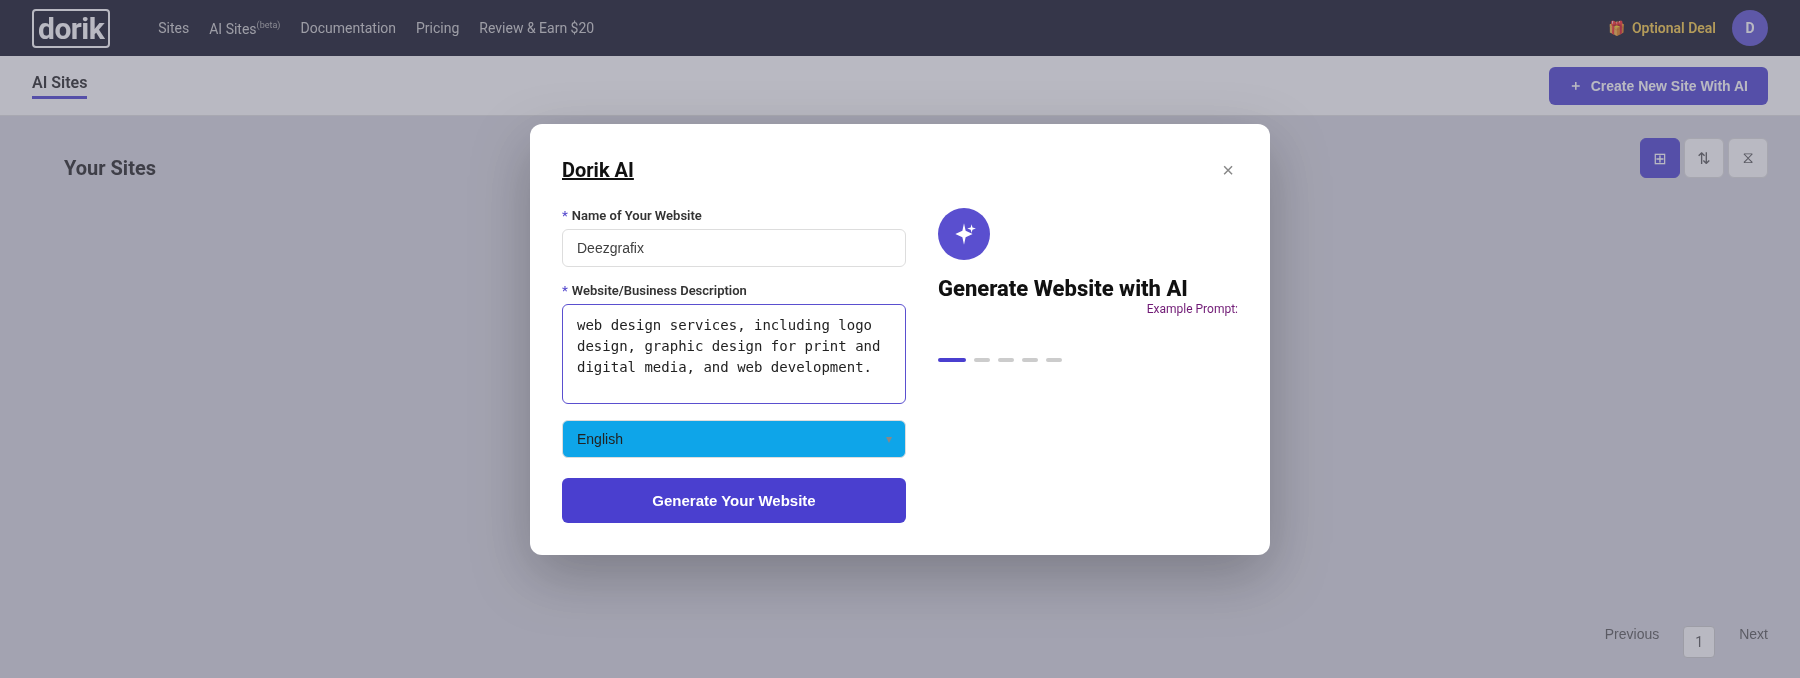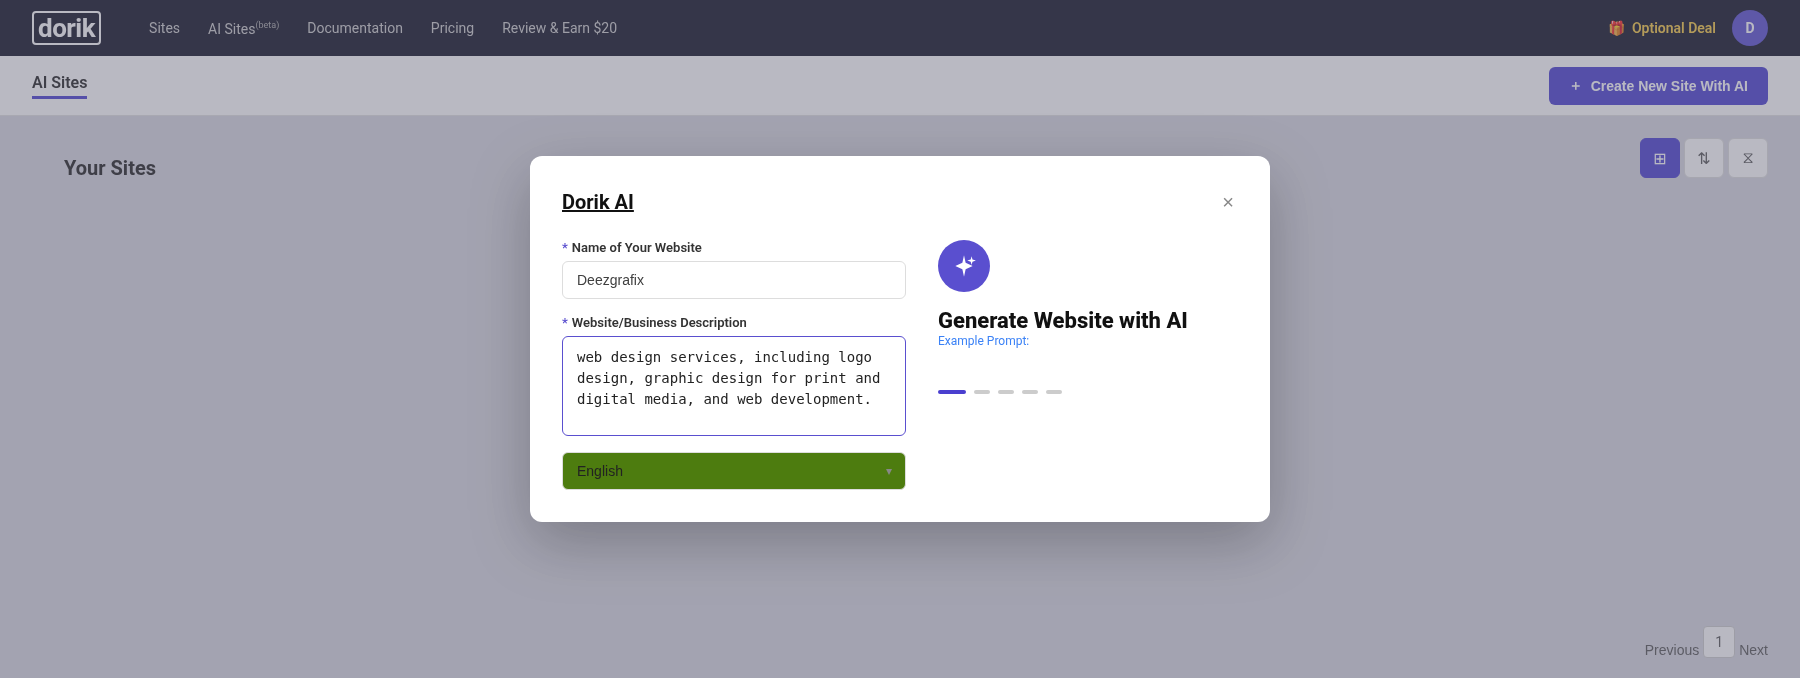--- a/index.html
+++ b/index.html
@@ -17,34 +17,34 @@
       height: 56px;
       display: flex;
       align-items: center;
       padding: 0 32px;
       gap: 32px;
       position: relative;
       z-index: 10;
     }
     .topnav-logo {
       color: #fff;
-      font-size: 26px;
+      font-size: 30px;
       font-weight: 700;
       letter-spacing: -0.5px;
       margin-right: 16px;
     }
     .topnav-logo span {
       display: inline-block;
       border: 2px solid #fff;
       border-radius: 4px;
       padding: 0 4px;
     }
     .topnav-links {
       display: flex;
-      gap: 28px;
+      gap: 20px;
       align-items: center;
       flex: 1;
     }
     .topnav-link {
       color: #ccc;
       font-size: 14px;
       cursor: pointer;
       text-decoration: none;
     }
     .topnav-link sup {
@@ -151,22 +151,22 @@
       color: #fff;
       border-color: #4a3fcf;
     }
 
     
     .pagination {
       position: absolute;
       bottom: 20px;
       right: 32px;
       display: flex;
-      align-items: flex-end;
-      gap: 4px;
+      align-items: flex-start;
+      gap: 24px;
       font-size: 14px;
       color: #555;
     }
     .page-btn {
       background: none;
       border: none;
       color: #555;
       cursor: pointer;
       font-size: 14px;
     }
@@ -280,21 +280,21 @@
     }
     .form-select {
       width: 100%;
       border: 1.5px solid #ddd;
       border-radius: 6px;
       padding: 10px 14px;
       font-size: 14px;
       color: #222;
       outline: none;
       appearance: none;
-      background: #4d7c0f;
+      background: #0ea5e9;
       cursor: pointer;
     }
     .select-arrow {
       position: absolute;
       right: 14px;
       top: 50%;
       transform: translateY(-50%);
       color: #888;
       pointer-events: none;
       font-size: 12px;
@@ -329,22 +329,23 @@
       fill: #fff;
     }
     .generate-heading {
       font-size: 22px;
       font-weight: 800;
       color: #111;
       line-height: 1.2;
     }
     .example-label {
       font-size: 12px;
-      color: #3b82f6;
+      color: #701a75;
       margin-bottom: 22px;
+      text-align: right;
     }
     .example-text {
       font-size: 13.5px;
       color: #333;
       line-height: 1.6;
     }
     .carousel-dots {
       display: flex;
       gap: 8px;
       margin-top: 20px;
@@ -452,20 +453,21 @@
               <option>Spanish</option>
               <option>French</option>
               <option>German</option>
               <option>Indonesian</option>
               <option>Portuguese</option>
             </select>
             <span class="select-arrow">▾</span>
           </div>
         </div>
 
+        <button class="generate-btn">Generate Your Website</button>
       </div>
 
       <div class="modal-right">
         <div class="ai-icon-circle">
           <svg viewBox="0 0 24 24" xmlns="http://www.w3.org/2000/svg">
             <path d="M12 2 L13.5 9 L20 12 L13.5 15 L12 22 L10.5 15 L4 12 L10.5 9 Z" fill="white"></path>
             <path d="M19 3 L19.8 6 L23 7 L19.8 8 L19 11 L18.2 8 L15 7 L18.2 6 Z" fill="white"></path>
           </svg>
         </div>
         <h3 class="generate-heading">Generate Website with AI</h3>

